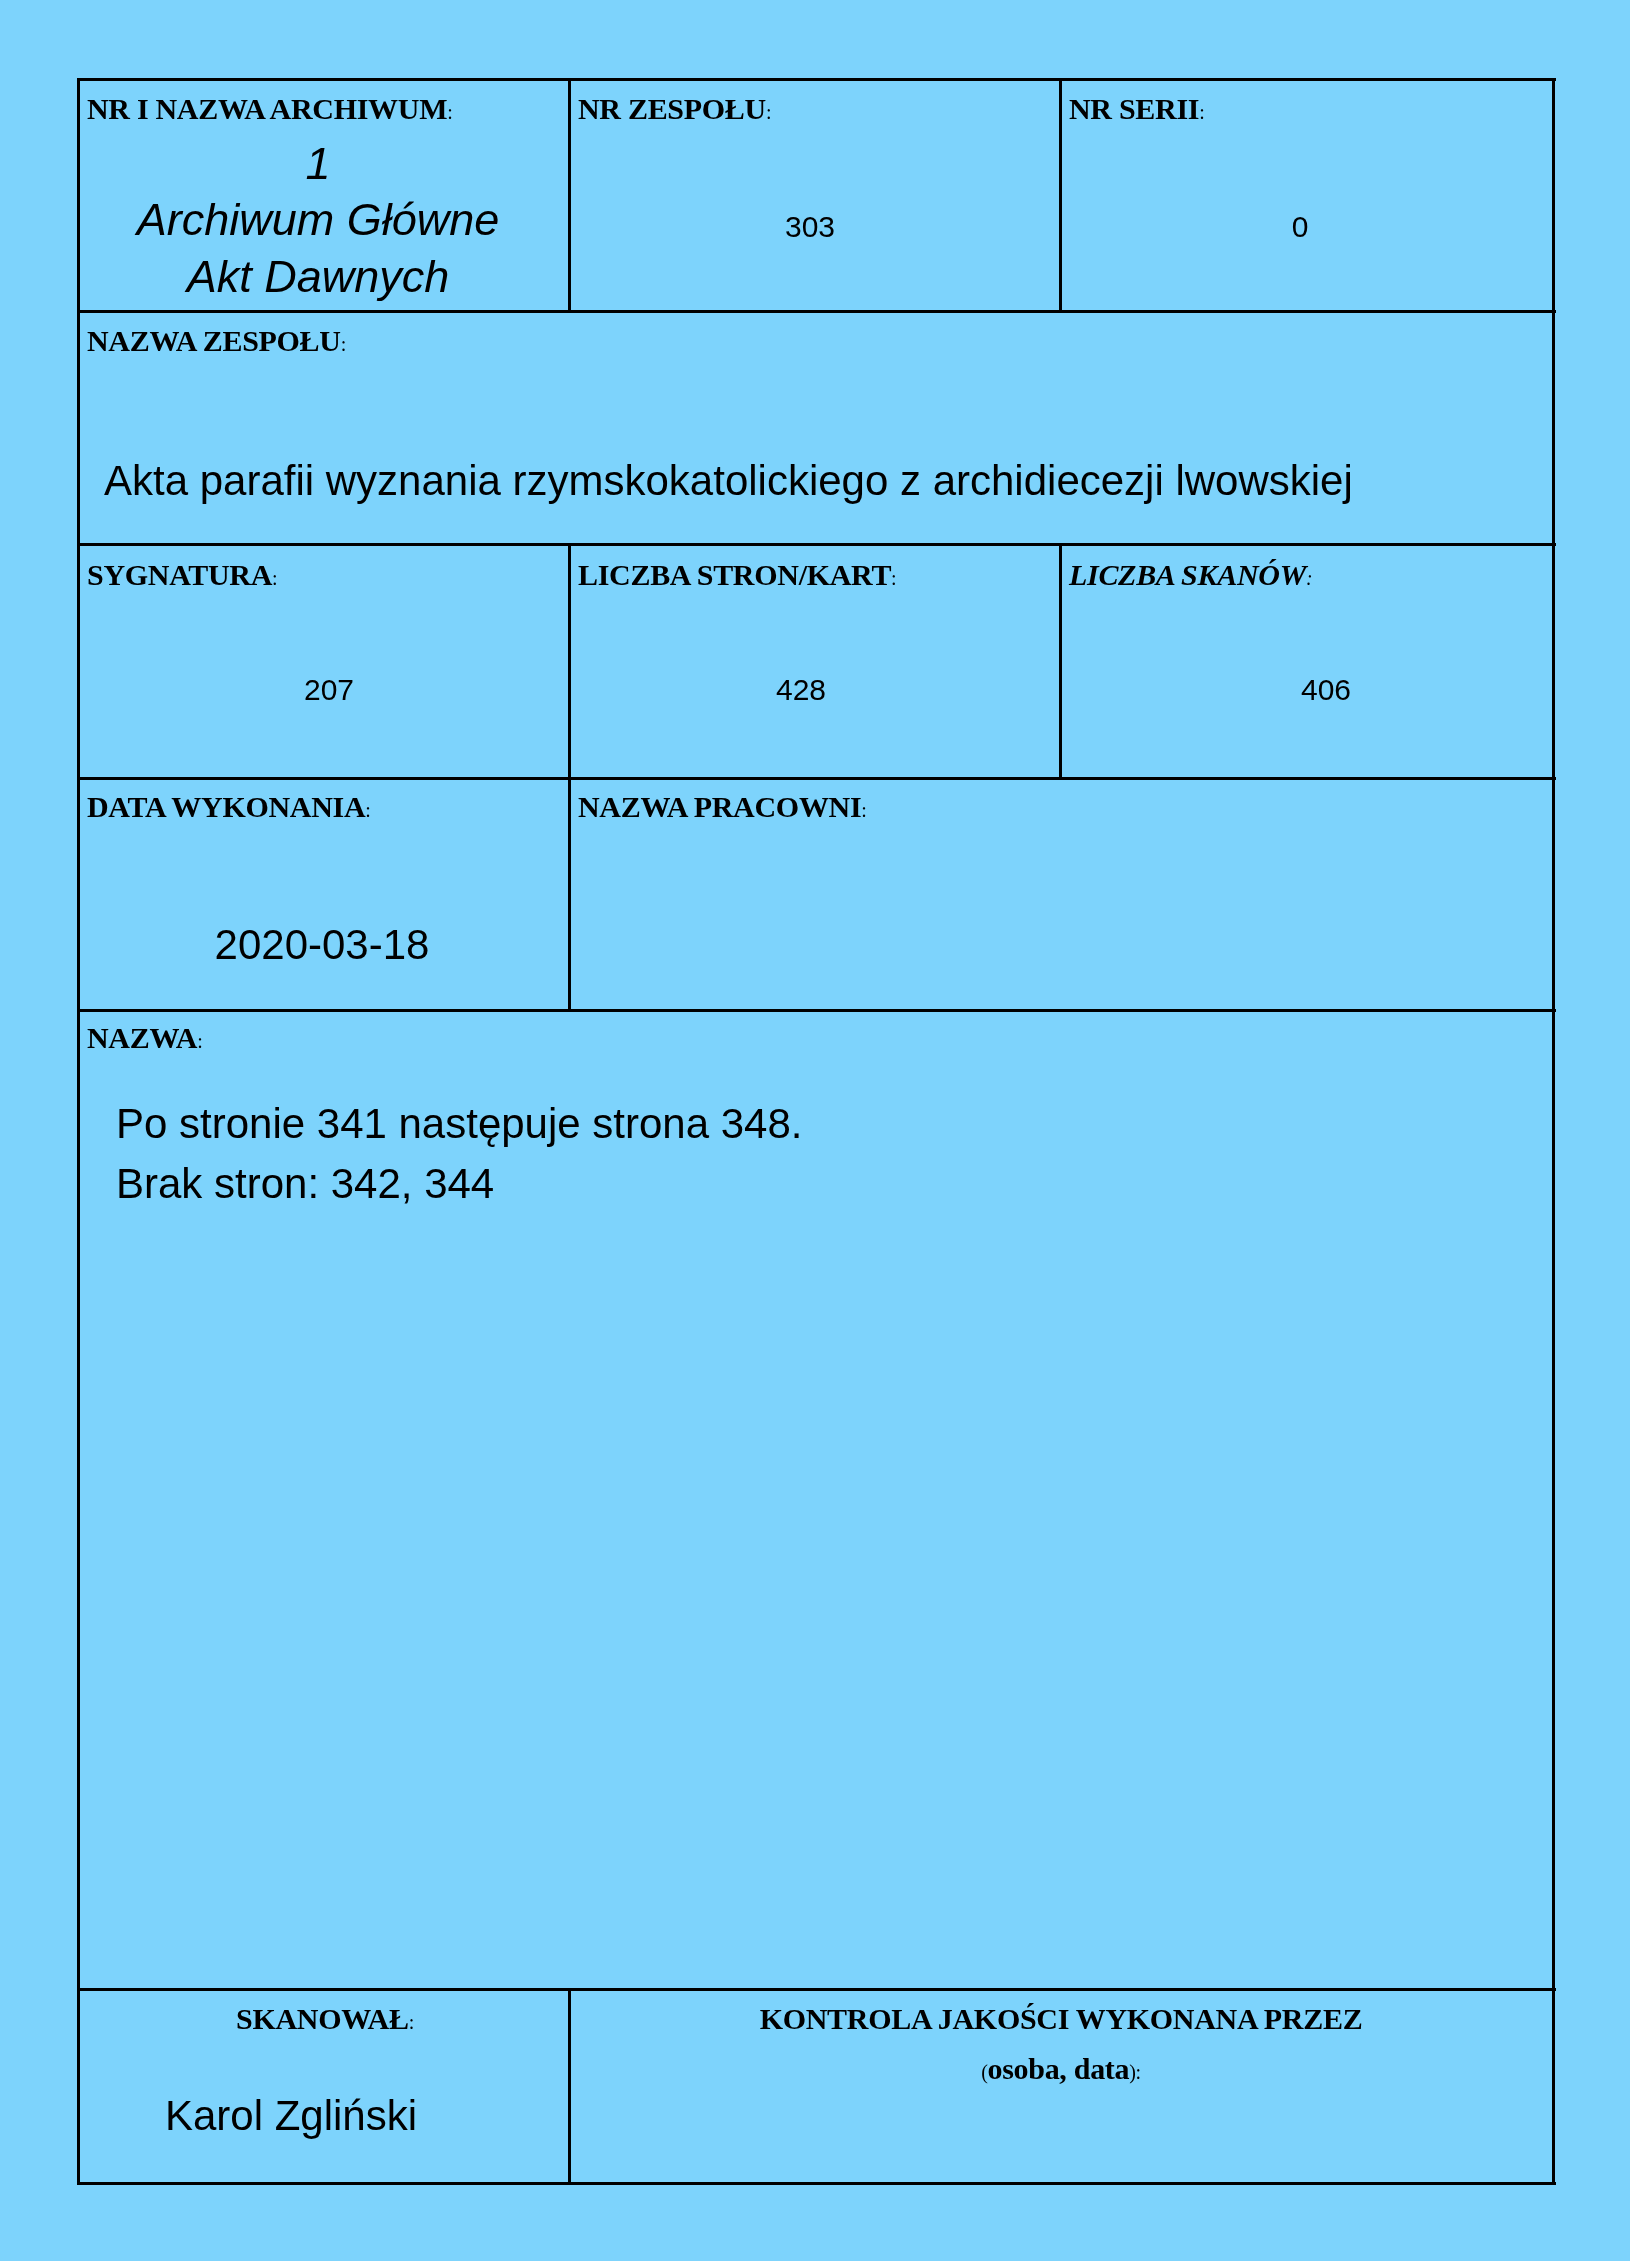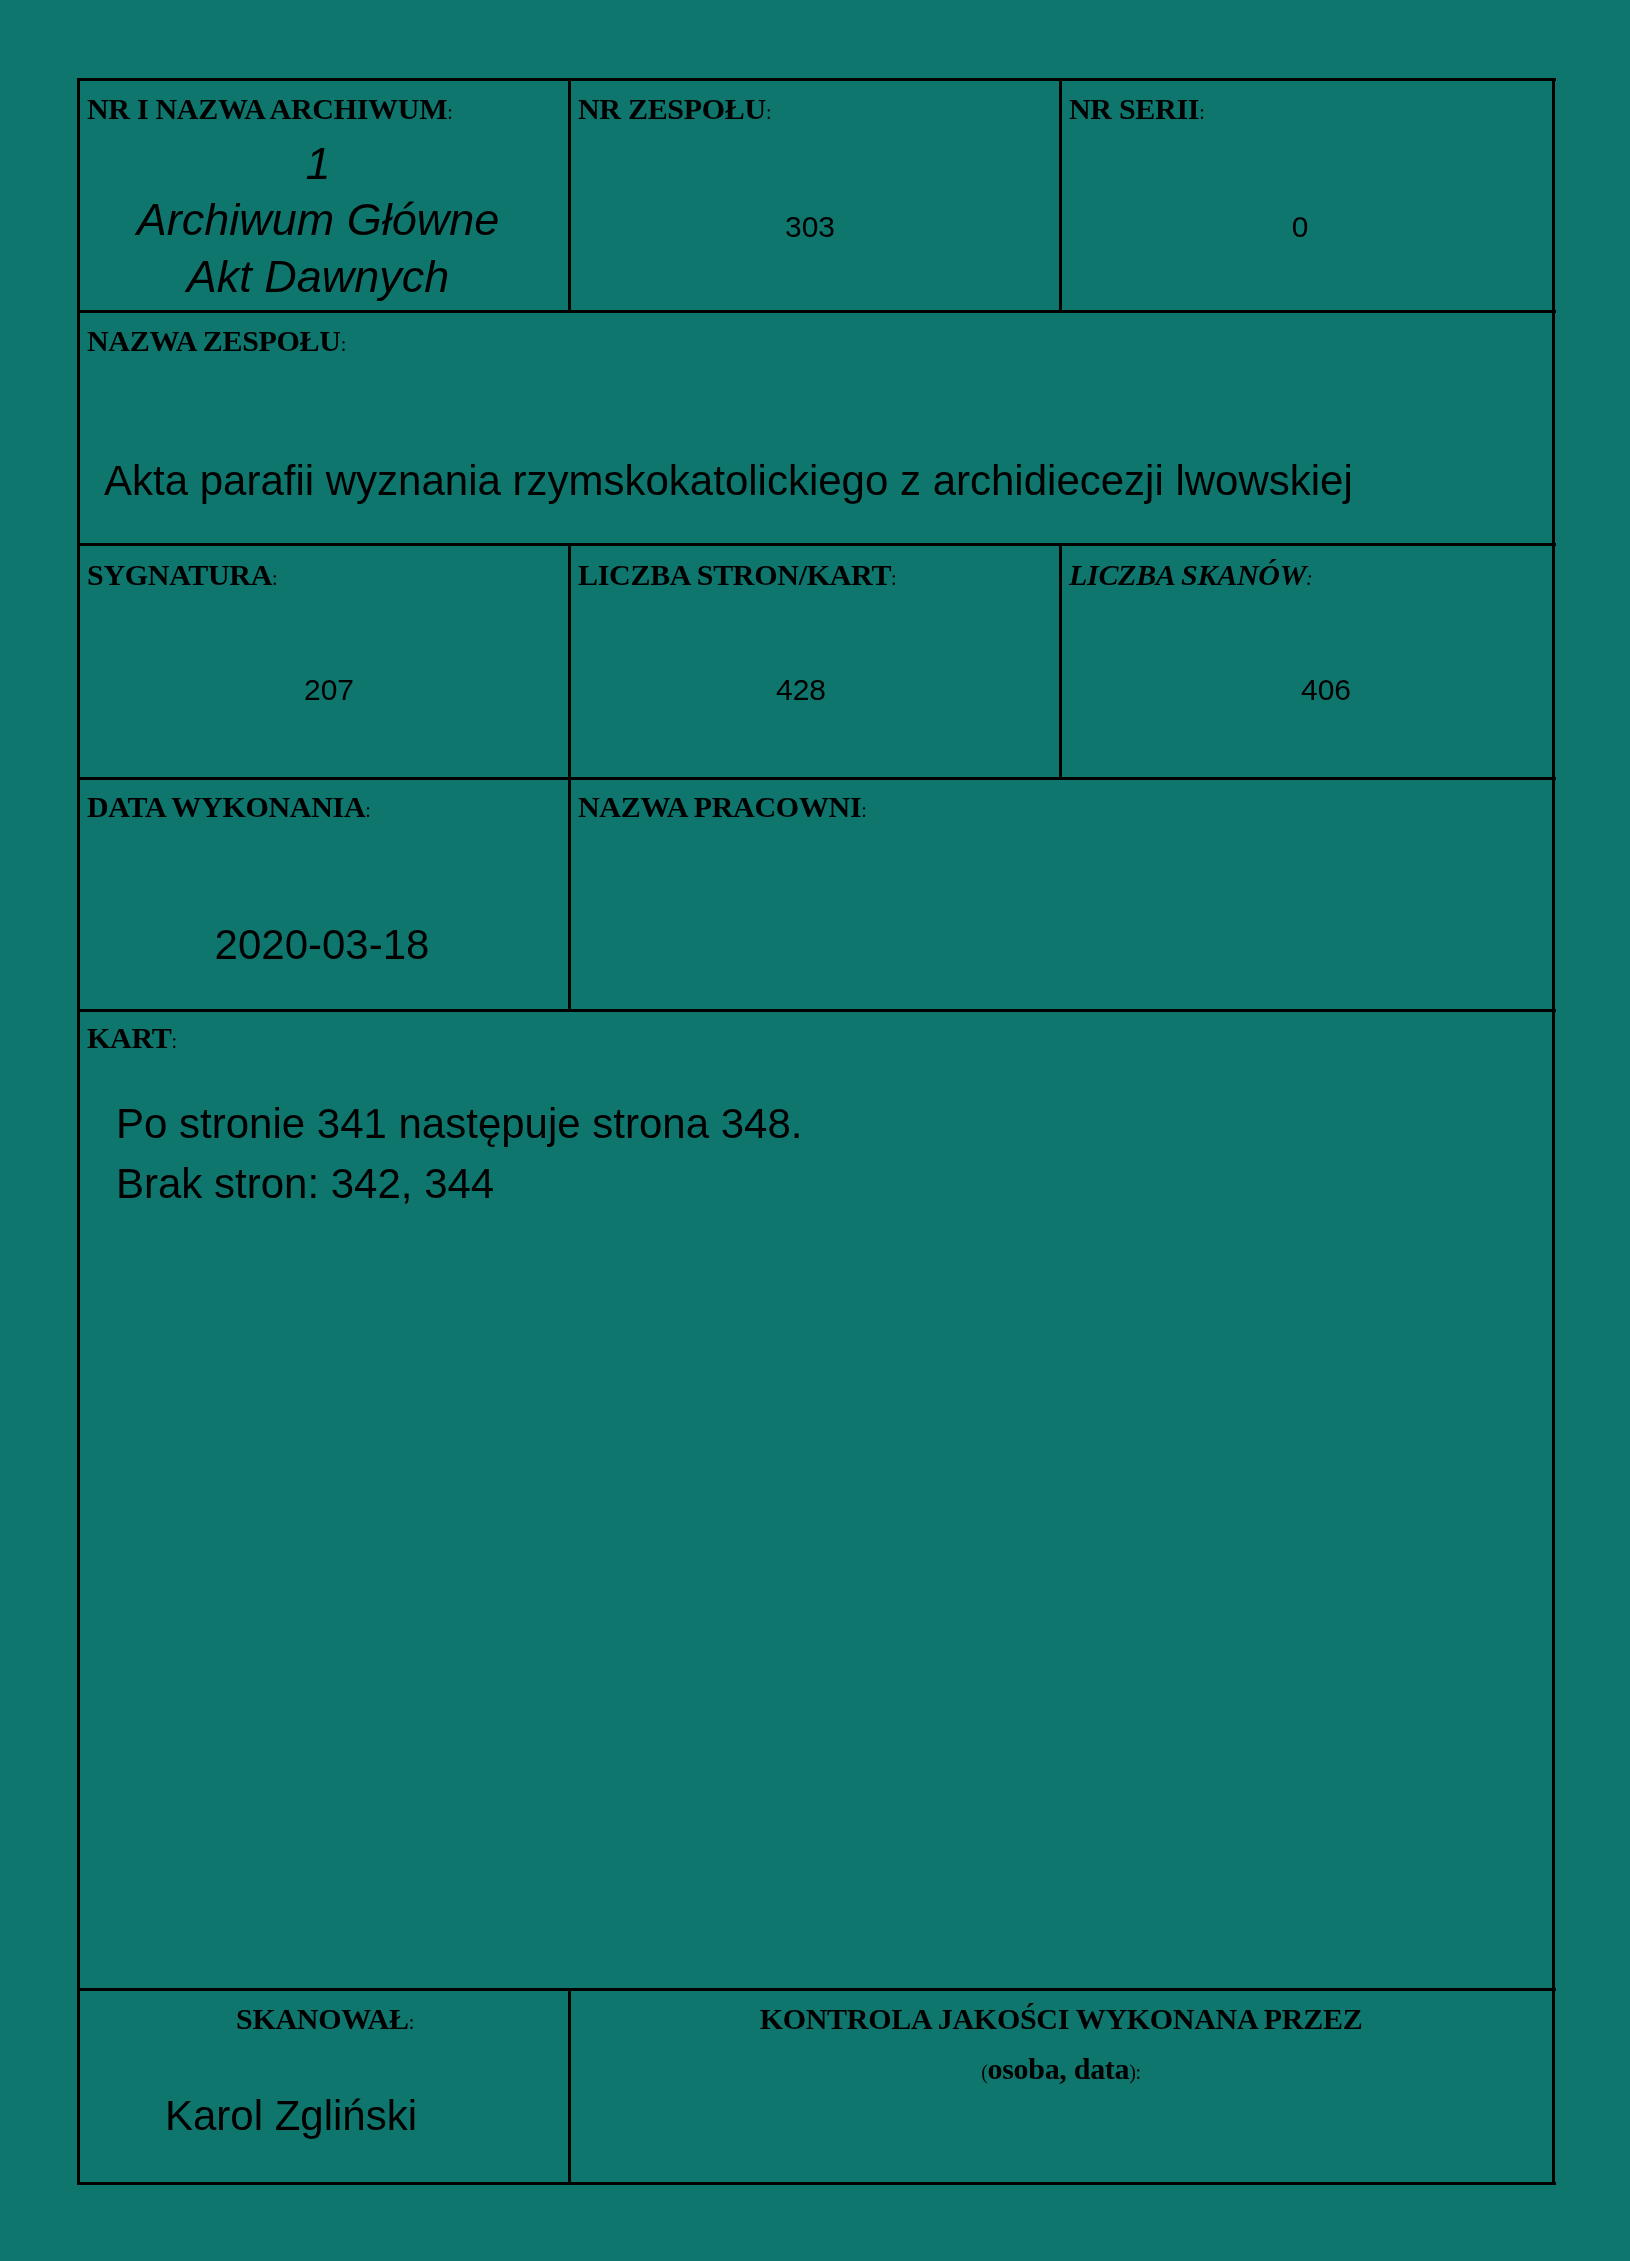--- a/index.html
+++ b/index.html
@@ -1,17 +1,17 @@
 <!DOCTYPE html>
 <html style="font-size:10.5px"><head>
 <meta charset="utf-8">
 <style>
   html, body { margin:0; padding:0; background:#ffffff; }
   body { width:1630px; height:2261px; position:relative; overflow:hidden; color:#000000; }
-  .page { position:absolute; left:0; top:0; width:1630px; height:2261px; background:#0f766e; }
+  .page { position:absolute; left:0; top:0; width:1630px; height:2261px; background:#7dd3fc; }
   .hline { position:absolute; height:2.6px; background:#000000; }
   .vline { position:absolute; width:2.6px; background:#000000; }
   .txt { position:absolute; white-space:nowrap; line-height:1; }
   .label { font-family:"Liberation Serif", serif; font-weight:bold; font-size:30px; letter-spacing:-0.3px; }
   .label .colon { font-size:20px; font-weight:normal; }
   .val { font-family:"Liberation Sans", sans-serif; font-size:30px; }
   .ital { font-family:"Liberation Sans", sans-serif; font-style:italic; font-size:45px; }
   .center { transform:translateX(-50%); text-align:center; }
   .body64 { font-family:"Liberation Sans", sans-serif; font-size:42px; }
   .paren { font-size:20px; font-weight:normal; }
@@ -79,21 +79,21 @@
   <div class="txt label" style="left:87px; top:792px;">
     <span>DATA WYKONANIA</span><span class="colon">:</span>
   </div>
   <div class="txt val center" style="left:322px; top:924px; font-size:42px;">2020-03-18</div>
 
   <div class="txt label" style="left:578px; top:792px;">
     <span>NAZWA PRACOWNI</span><span class="colon">:</span>
   </div>
 
   <div class="txt label" style="left:87px; top:1023px;">
-    <span>KART</span><span class="colon">:</span>
+    <span>NAZWA</span><span class="colon">:</span>
   </div>
   <div class="txt body64" style="left:116px; top:1103px;">Po stronie 341 następuje strona 348.</div>
   <div class="txt body64" style="left:116px; top:1163px;">Brak stron: 342, 344</div>
 
   <div class="txt label center" style="left:325px; top:2004px;">
     <span>SKANOWAŁ</span><span class="colon">:</span>
   </div>
   <div class="txt body64 center" style="left:291px; top:2095px;">Karol Zgliński</div>
 
   <div class="txt label center" style="left:1061px; top:2004px;">KONTROLA JAKOŚCI WYKONANA PRZEZ</div>

